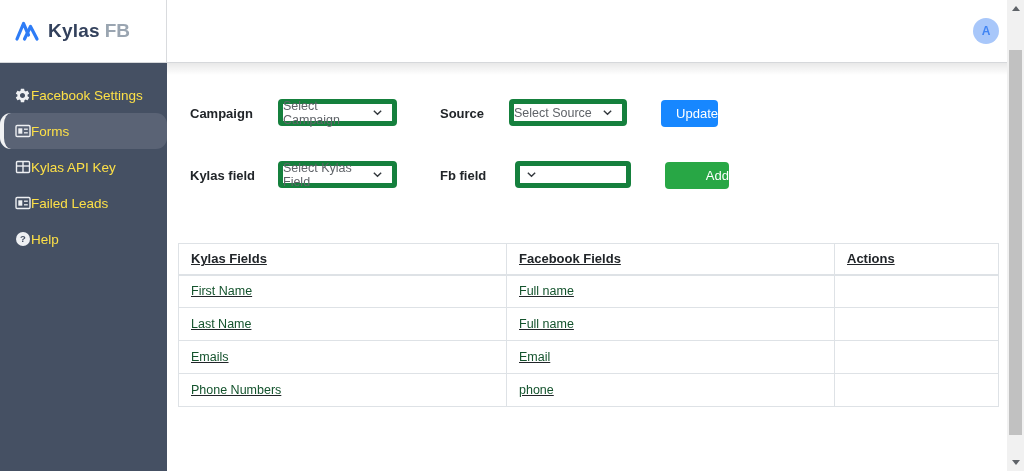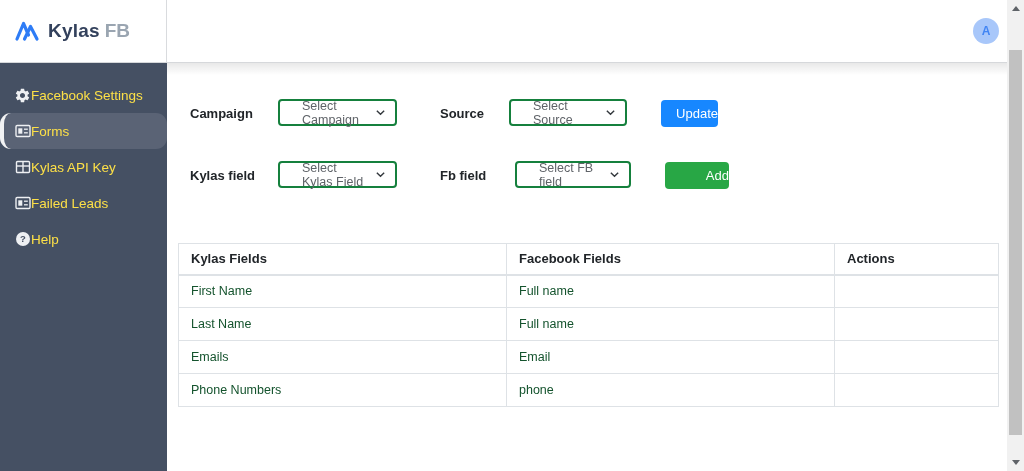--- a/index.html
+++ b/index.html
@@ -60,39 +60,39 @@
     content: ""; position: absolute; left: 0; top: 0; right: 0; height: 12px;
     background: linear-gradient(to bottom, rgba(0,0,0,0.09), rgba(0,0,0,0));
     pointer-events: none;
   }
 
   .field-label {
     position: absolute; font-size: 13px; font-weight: bold; color: #212529;
   }
   .select-box {
     position: absolute; height: 27px; background: #ffffff;
-    border: 2px solid #15803d; border-radius: 4px;
+    border: 5px solid #15803d; border-radius: 4px;
     display: flex; align-items: center; justify-content: space-between;
-    padding: 0 9px 0 22px; font-size: 12.5px; color: #5f6368; cursor: pointer;
+    padding: 0 9px 0 0; font-size: 12.5px; color: #5f6368; cursor: pointer;
   }
   .select-box .chev { width: 11px; height: 11px; margin-left: 6px; flex: 0 0 auto; }
 
   .btn {
     position: absolute; border: none; border-radius: 4px;
     color: #ffffff; font-size: 13px; cursor: pointer;
     font-family: "Liberation Sans", "DejaVu Sans", sans-serif;
     text-align: right;
   }
   .btn-update { left: 494px; top: 37px; width: 57px; height: 27px; background: #1787ff; }
   .btn-add    { left: 498px; top: 99px; width: 64px; height: 27px; background: #28a745; }
 
   
   .mapping-table {
     position: absolute; left: 11px; top: 180px; width: 821px;
-    border-collapse: collapse; font-size: 12.5px;
+    border-collapse: collapse; font-size: 12.5px; text-decoration: underline;
   }
   .mapping-table th, .mapping-table td {
     border: 1px solid #dee2e6; text-align: left; padding: 0 12px;
   }
   .mapping-table th {
     height: 31px; font-size: 13px; font-weight: bold; color: #212529;
     border-bottom: 2px solid #dee2e6;
   }
   .mapping-table td { height: 33px; color: #14532d; }
   .col-kylas { width: 40%; }
@@ -228,21 +228,20 @@
     <span>Select Kylas Field</span>
     <span class="chev">
       <svg viewBox="0 0 12 12" width="11" height="11">
           <path d="M2 4 L6 8 L10 4" fill="none" stroke="#33383d" stroke-width="1.5"></path>
         </svg>
     </span>
   </div>
 
   <div class="field-label" style="left:273px; top:105px;">Fb field</div>
   <div class="select-box" style="left:348px; top:98px; width:116px;">
-    <span>Select FB field</span>
     <span class="chev">
       <svg viewBox="0 0 12 12" width="11" height="11">
           <path d="M2 4 L6 8 L10 4" fill="none" stroke="#33383d" stroke-width="1.5"></path>
         </svg>
     </span>
   </div>
 
   <button class="btn btn-add">Add</button>
 
   <table class="mapping-table">

